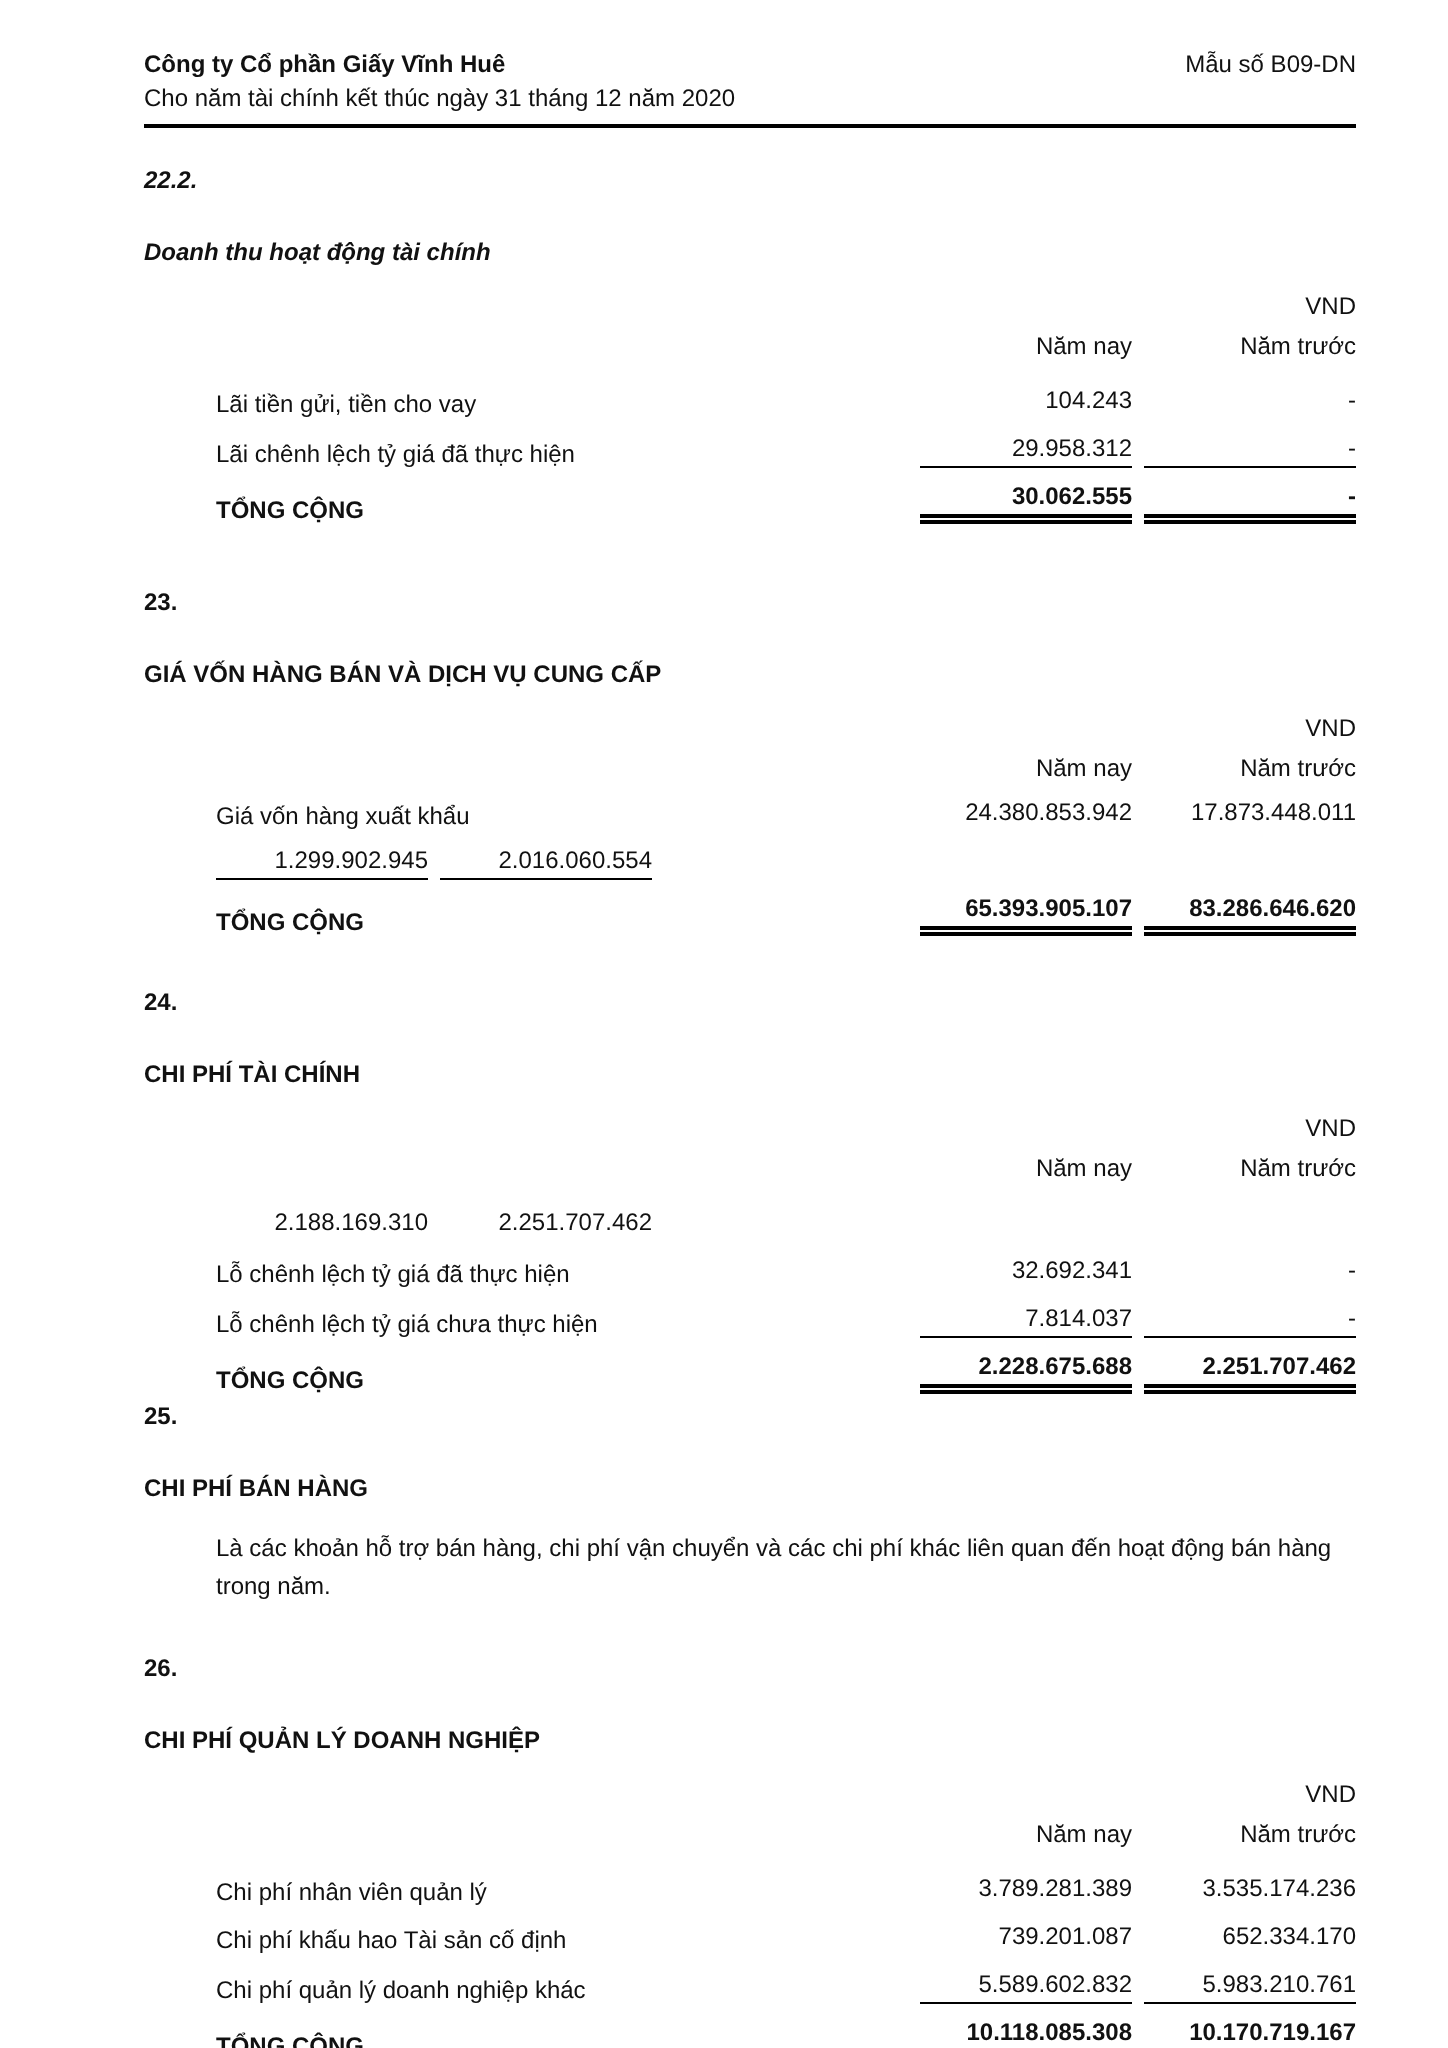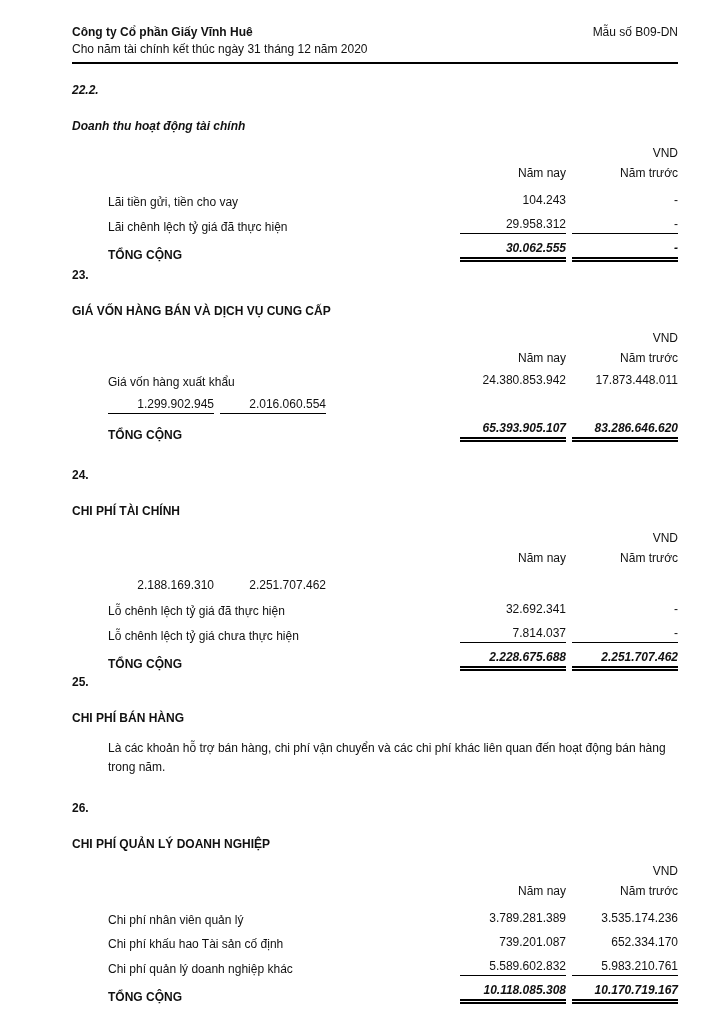--- a/index.html
+++ b/index.html
@@ -50,21 +50,21 @@
   .lbl { flex:1 1 auto; padding-right:8px; }
   .num {
     flex:0 0 106px; width:106px;
     text-align:right;
     padding-bottom:2px;
   }
   .num + .num { margin-left:6px; }
   .col-h { flex:0 0 106px; width:106px; text-align:right; }
   .col-h + .col-h { margin-left:6px; }
   .rule-below .num { border-bottom:1.5px solid #000; }
-  .total .num { border-bottom:5px double #000;font-style:italic; }
+  .total .num { border-bottom:5px double #000; }
   
   .page-footer {
     position:absolute;
     left:72px; width:606px; top:1045px;
     text-align:center;
   }
 </style>
 </head>
 <body>
 
@@ -102,21 +102,21 @@
           <span class="num">-</span>
         </div>
         <div class="fin-row total">
           <span class="lbl">TỔNG CỘNG</span>
           <span class="num">30.062.555</span>
           <span class="num">-</span>
         </div>
       </div>
     </section>
 
-    <section style="margin-top:6px;">
+    <section style="margin-top:32px;">
       <div class="sec-head">
         <span class="sec-num">23.</span>
         <span class="sec-title">GIÁ VỐN HÀNG BÁN VÀ DỊCH VỤ CUNG CẤP</span>
       </div>
       <div class="fin-table">
         <div class="vnd-row">VND</div>
         <div class="cols-row">
           <span class="lbl"></span>
           <span class="col-h">Năm nay</span>
           <span class="col-h">Năm trước</span>

